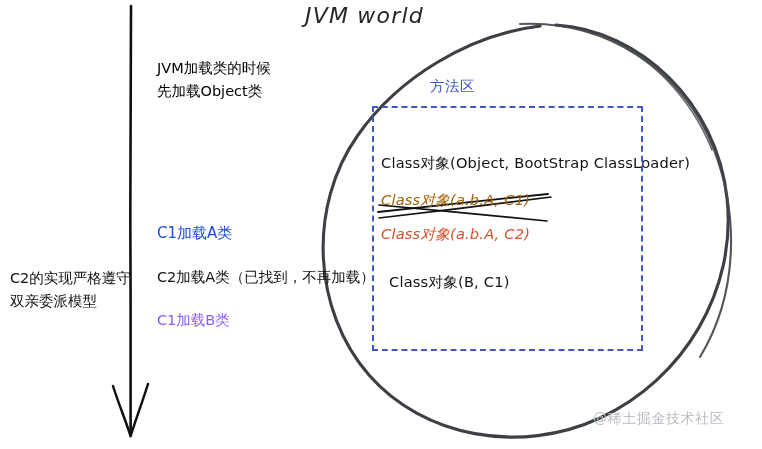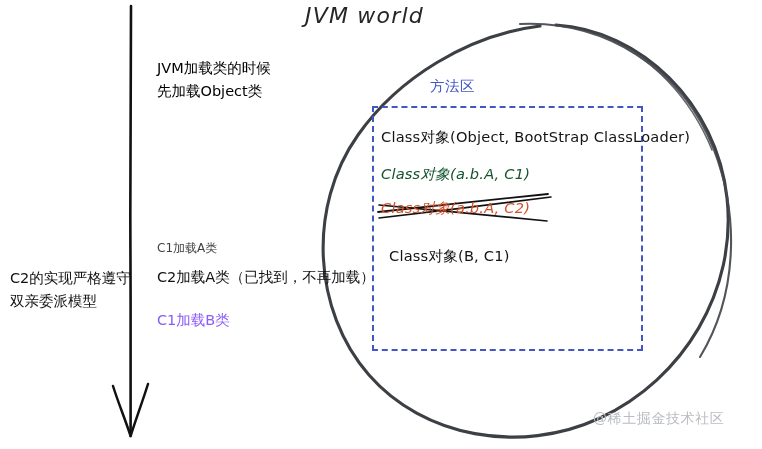--- a/index.html
+++ b/index.html
@@ -56,23 +56,23 @@
   
   #note-load-order {
     left: 157px;
     top: 57px;
     font-size: 14.5px;
     color: #000000;
     line-height: 1.62;
   }
   #note-c1-a {
     left: 157px;
-    top: 242px;
-    font-size: 12px;
-    color: #404040;
+    top: 226px;
+    font-size: 15px;
+    color: #1d4ed8;
   }
   #note-c2-a {
     left: 157px;
     top: 270px;
     font-size: 14.5px;
     color: #111111;
   }
   #note-c1-b {
     left: 157px;
     top: 313px;
@@ -102,30 +102,31 @@
     background: transparent;
   }
 
   
   .class-entry {
     position: absolute;
     white-space: pre;
     font-size: 14.6px;
     font-family: "DejaVu Sans", "Liberation Sans", sans-serif;
     letter-spacing: 0.2px;
+    margin-top: 26px;
   }
   #class-object-bootstrap {
     left: 381px;
     top: 128px;
     color: #141414;
   }
   #class-object-a-c1 {
     left: 381px;
     top: 165px;
-    color: #14532d;
+    color: #a16207;
     font-style: italic;
   }
   #class-object-a-c2 {
     left: 381px;
     top: 199px;
     color: #d4512a;
     font-style: italic;
   }
   #class-object-b-c1 {
     left: 389px;

